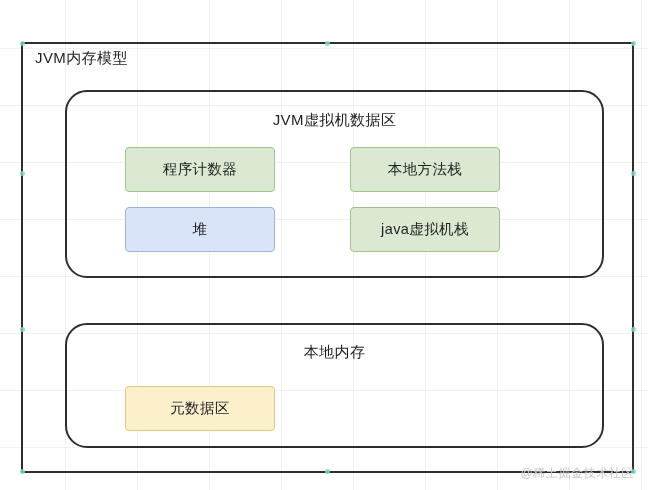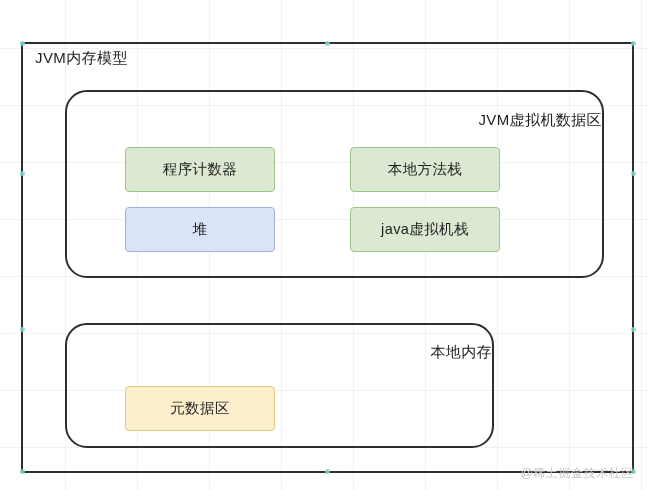--- a/index.html
+++ b/index.html
@@ -62,21 +62,21 @@
   .group-box {
     position: absolute;
     border: 2px solid #2e2e2e;
     border-radius: 22px;
     box-sizing: border-box;
     background: transparent;
   }
   .group-title {
     position: absolute;
     width: 100%;
-    text-align: right;
+    text-align: center;
     font-size: 15px;
     color: #1f1f1f;
     letter-spacing: 0.4px;
   }
 
   
   .node {
     position: absolute;
     width: 150px;
     height: 45px;
@@ -147,21 +147,21 @@
   </div>
 
   <div class="node node-blue" style="left:125px; top:207px;">
     <span>堆</span>
   </div>
 
   <div class="node node-green" style="left:350px; top:207px;">
     <span>java虚拟机栈</span>
   </div>
 
-  <div class="group-box" style="left:65px; top:323px; width:429px; height:125px;">
+  <div class="group-box" style="left:65px; top:323px; width:539px; height:125px;">
     <div class="group-title" style="top:18px;">本地内存</div>
   </div>
 
   <div class="node node-amber" style="left:125px; top:386px;">
     <span>元数据区</span>
   </div>
 
 
   <div class="watermark">@稀土掘金技术社区</div>
 

